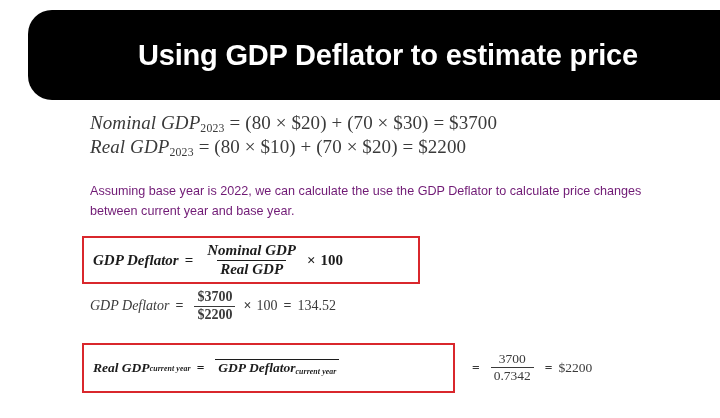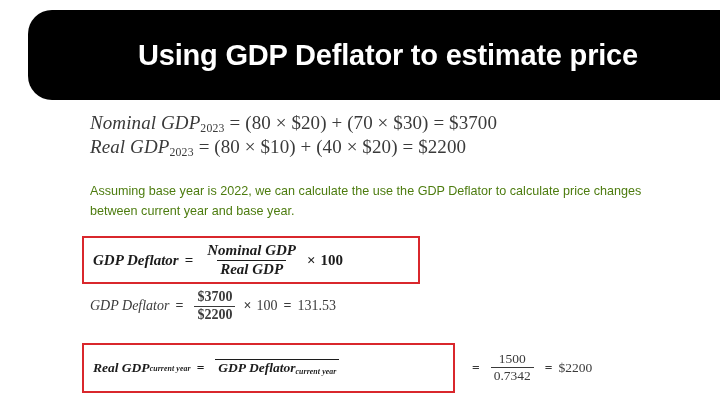--- a/index.html
+++ b/index.html
@@ -100,21 +100,21 @@
 
   
   .para {
     position: absolute;
     left: 90px;
     top: 182px;
     width: 565px;
     font-family: "Liberation Sans", sans-serif;
     font-size: 12.6px;
     line-height: 1.58;
-    color: #4d7c0f;
+    color: #701a75;
   }
 
   
   .redbox {
     position: absolute;
     border: 2.2px solid #d9272c;
     background: #ffffff;
     box-sizing: border-box;
     display: flex;
     align-items: center;
@@ -193,21 +193,21 @@
   <span>Nominal GDP</span><sub class="sb">2023</sub>
   <span class="upright">=</span>
   <span class="upright">(80 × $20) + (70 × $30)</span>
   <span class="upright">=</span>
   <span class="upright">$3700</span>
 </div>
 
 <div class="eq-line math" id="eq-real">
   <span>Real GDP</span><sub class="sb">2023</sub>
   <span class="upright">=</span>
-  <span class="upright">(80 × $10) + (40 × $20)</span>
+  <span class="upright">(80 × $10) + (70 × $20)</span>
   <span class="upright">=</span>
   <span class="upright">$2200</span>
 </div>
 
 <div class="para">Assuming base year is 2022, we can calculate the use the GDP Deflator to calculate price changes between current year and base year.</div>
 
 <div class="redbox" id="box-deflator">
   <div class="formula-row math-bold">
     <span>GDP Deflator</span>
     <span class="eq-sign">=</span>
@@ -223,35 +223,35 @@
 <div class="math" id="eq-deflator-value">
   <span>GDP Deflator</span>
   <span class="eq-sign">=</span>
   <span class="frac">
     <span class="num">$3700</span>
     <span class="den">$2200</span>
   </span>
   <span class="times">×</span>
   <span class="upright">100</span>
   <span class="eq-sign">=</span>
-  <span class="upright">131.53</span>
+  <span class="upright">134.52</span>
 </div>
 
 <div class="redbox" id="box-realgdp">
   <div class="formula-row math-bold">
     <span>Real GDP</span>
       <sub class="sb-ital">current year</sub>
     <span class="eq-sign">=</span>
     <span class="frac">
       <span class="den"><span>GDP Deflator</span><sub class="sb-ital">current year</sub></span>
     </span>
   </div>
 </div>
 
 <div id="eq-realgdp-value">
   <span class="eq-sign">=</span>
   <span class="frac">
-    <span class="num">1500</span>
+    <span class="num">3700</span>
     <span class="den">0.7342</span>
   </span>
   <span class="eq-sign">=</span>
   <span>$2200</span>
 </div>
 
 </body></html>

